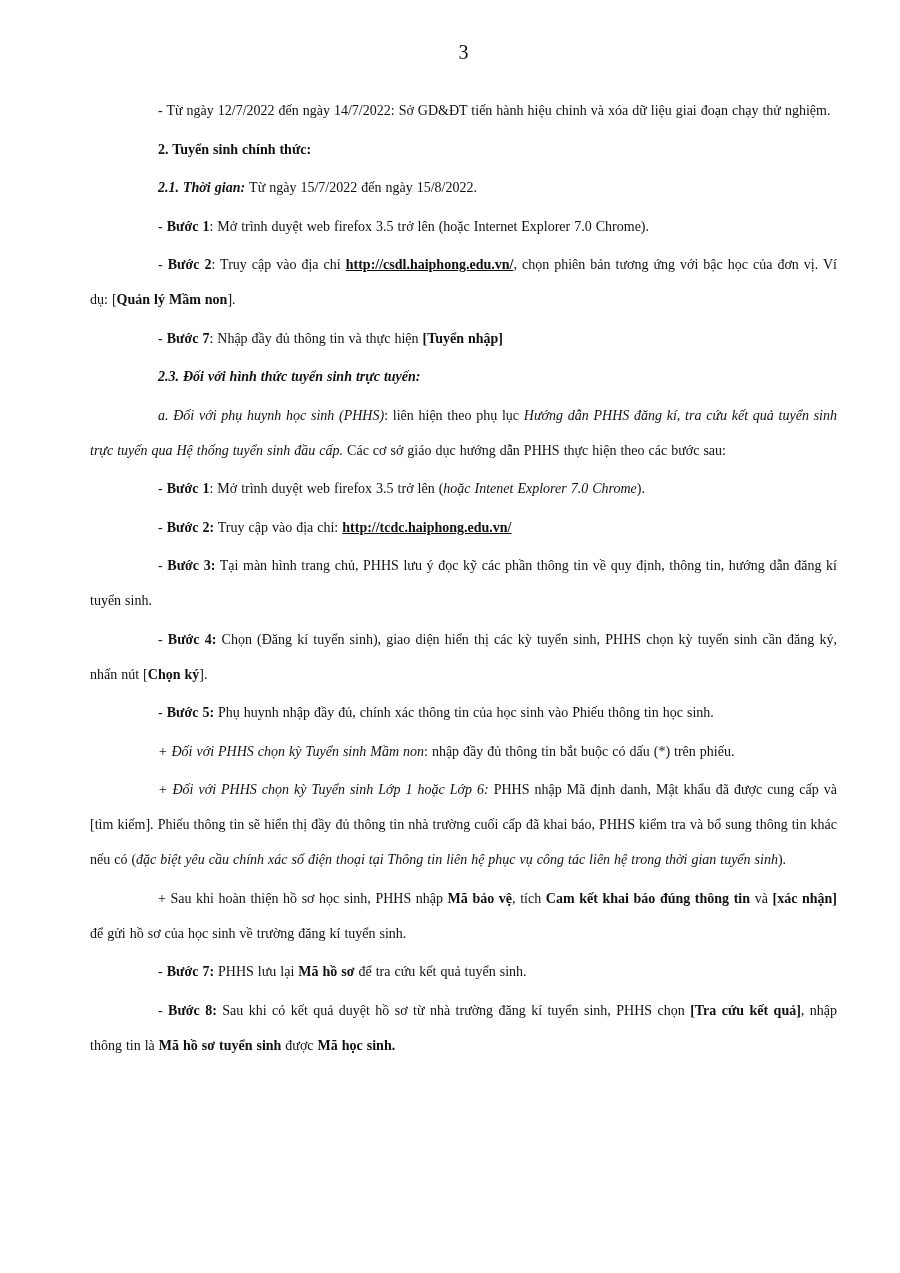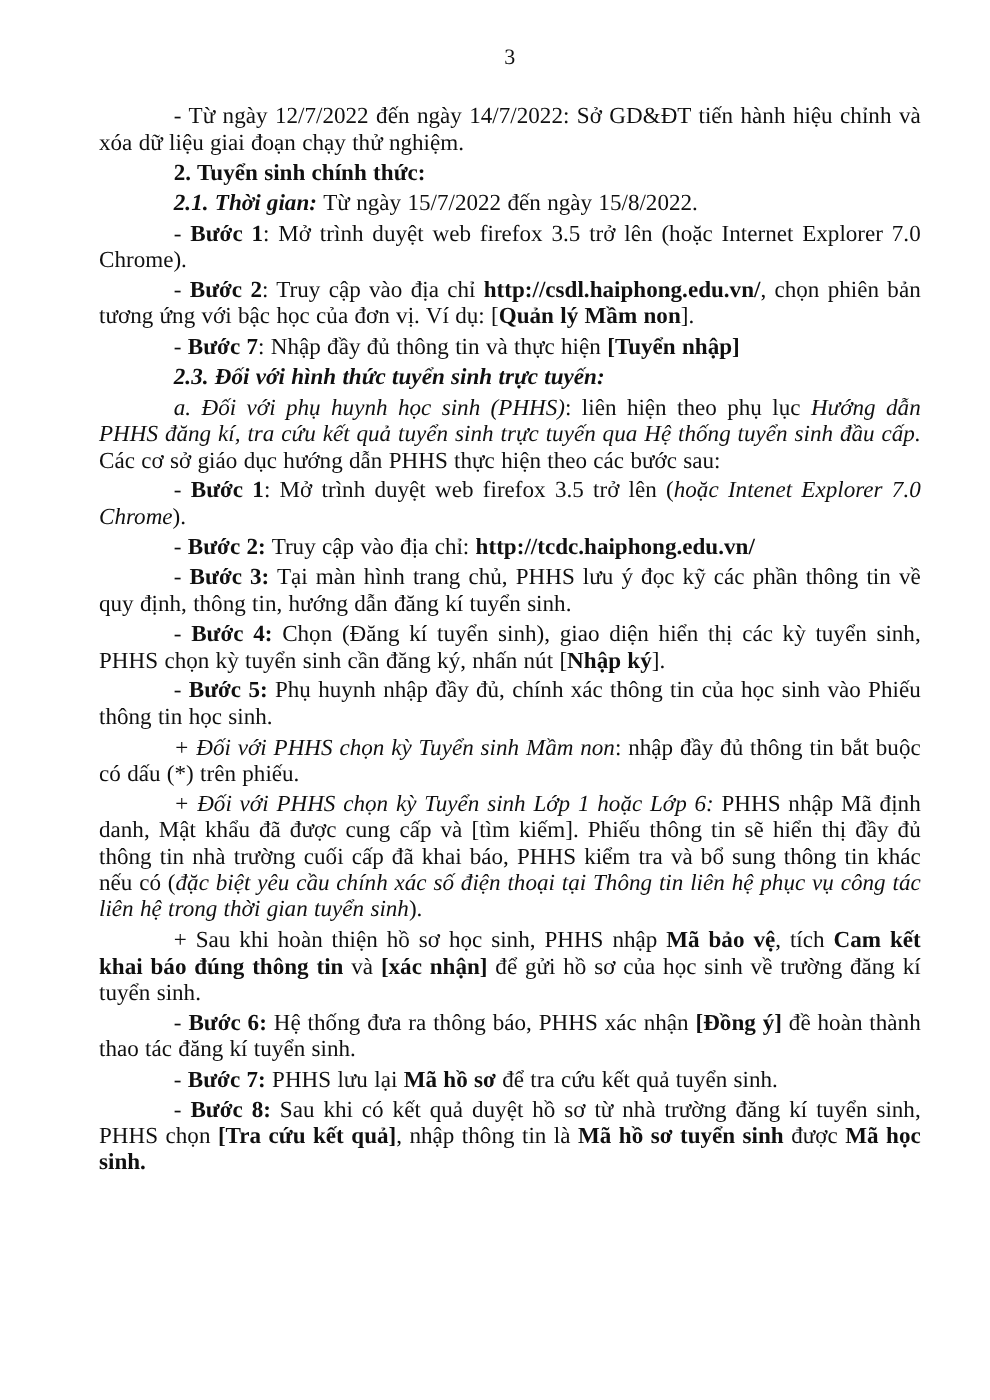--- a/index.html
+++ b/index.html
@@ -25,49 +25,48 @@
     text-align: center;
     font-size: 20px;
     line-height: 28px;
     margin-bottom: 27px;
   }
   .doc-body {
     width: 747px;
   }
   .para {
     margin: 0 0 3.5px 0;
-    font-size: 21px;
-    line-height: 24px;
+    font-size: 14px;
+    line-height: 35px;
     text-align: justify;
     text-indent: 68px;
     word-spacing: 0.5px;
   }
   .para .b { font-weight: bold; }
   .para .i { font-style: italic; }
-  .para .u { }
+  .para .u { text-decoration: underline; }
 </style>
 </head>
 <body>
 
 <div class="page">
   <div class="page-number">3</div>
   <div class="doc-body">
       <p class="para"><span>- Từ ngày 12/7/2022 đến ngày 14/7/2022: Sở GD&amp;ĐT tiến hành hiệu chỉnh và xóa dữ liệu giai đoạn chạy thử nghiệm.</span></p>
       <p class="para"><span class="b">2. Tuyển sinh chính thức:</span></p>
       <p class="para"><span class="b i">2.1. Thời gian: </span><span>Từ ngày 15/7/2022 đến ngày 15/8/2022.</span></p>
       <p class="para"><span>- </span><span class="b">Bước 1</span><span>: Mở trình duyệt web firefox 3.5 trở lên (hoặc Internet Explorer 7.0 Chrome).</span></p>
       <p class="para"><span>- </span><span class="b">Bước 2</span><span>: Truy cập vào địa chỉ </span><span class="b u">http://csdl.haiphong.edu.vn/</span><span>, chọn phiên bản tương ứng với bậc học của đơn vị. Ví dụ: [</span><span class="b">Quản lý Mầm non</span><span>].</span></p>
       <p class="para"><span>- </span><span class="b">Bước 7</span><span>: Nhập đầy đủ thông tin và thực hiện </span><span class="b">[Tuyển nhập]</span></p>
       <p class="para"><span class="b i">2.3. Đối với hình thức tuyển sinh trực tuyến:</span></p>
       <p class="para"><span class="i">a. Đối với phụ huynh học sinh (PHHS)</span><span>: liên hiện theo phụ lục </span><span class="i">Hướng dẫn PHHS đăng kí, tra cứu kết quả tuyển sinh trực tuyến qua Hệ thống tuyển sinh đầu cấp.</span><span> Các cơ sở giáo dục hướng dẫn PHHS thực hiện theo các bước sau:</span></p>
       <p class="para"><span>- </span><span class="b">Bước 1</span><span>: Mở trình duyệt web firefox 3.5 trở lên (</span><span class="i">hoặc Intenet Explorer 7.0 Chrome</span><span>).</span></p>
       <p class="para"><span>- </span><span class="b">Bước 2:</span><span> Truy cập vào địa chỉ: </span><span class="b u">http://tcdc.haiphong.edu.vn/</span></p>
       <p class="para"><span>- </span><span class="b">Bước 3:</span><span> Tại màn hình trang chủ, PHHS lưu ý đọc kỹ các phần thông tin về quy định, thông tin, hướng dẫn đăng kí tuyển sinh.</span></p>
-      <p class="para"><span>- </span><span class="b">Bước 4:</span><span> Chọn (Đăng kí tuyển sinh), giao diện hiển thị các kỳ tuyển sinh, PHHS chọn kỳ tuyển sinh cần đăng ký, nhấn nút [</span><span class="b">Nhập ký</span><span>].</span></p>
+      <p class="para"><span>- </span><span class="b">Bước 4:</span><span> Chọn (Đăng kí tuyển sinh), giao diện hiển thị các kỳ tuyển sinh, PHHS chọn kỳ tuyển sinh cần đăng ký, nhấn nút [</span><span class="b">Chọn ký</span><span>].</span></p>
       <p class="para"><span>- </span><span class="b">Bước 5:</span><span> Phụ huynh nhập đầy đủ, chính xác thông tin của học sinh vào Phiếu thông tin học sinh.</span></p>
       <p class="para"><span class="i">+ Đối với PHHS chọn kỳ Tuyển sinh Mầm non</span><span>: nhập đầy đủ thông tin bắt buộc có dấu (*) trên phiếu.</span></p>
       <p class="para"><span class="i">+ Đối với PHHS chọn kỳ Tuyển sinh Lớp 1 hoặc Lớp 6:</span><span> PHHS nhập Mã định danh, Mật khẩu đã được cung cấp và [tìm kiếm]. Phiếu thông tin sẽ hiển thị đầy đủ thông tin nhà trường cuối cấp đã khai báo, PHHS kiểm tra và bổ sung thông tin khác nếu có (</span><span class="i">đặc biệt yêu cầu chính xác số điện thoại tại Thông tin liên hệ phục vụ công tác liên hệ trong thời gian tuyển sinh</span><span>).</span></p>
       <p class="para"><span>+ Sau khi hoàn thiện hồ sơ học sinh, PHHS nhập </span><span class="b">Mã bảo vệ</span><span>, tích </span><span class="b">Cam kết khai báo đúng thông tin</span><span> và </span><span class="b">[xác nhận]</span><span> để gửi hồ sơ của học sinh về trường đăng kí tuyển sinh.</span></p>
-      <p class="para"><span>- </span><span class="b">Bước 6:</span><span> Hệ thống đưa ra thông báo, PHHS xác nhận </span><span class="b">[Đồng ý]</span><span> đề hoàn thành thao tác đăng kí tuyển sinh.</span></p>
       <p class="para"><span>- </span><span class="b">Bước 7:</span><span> PHHS lưu lại </span><span class="b">Mã hồ sơ</span><span> để tra cứu kết quả tuyển sinh.</span></p>
       <p class="para"><span>- </span><span class="b">Bước 8:</span><span> Sau khi có kết quả duyệt hồ sơ từ nhà trường đăng kí tuyển sinh, PHHS chọn </span><span class="b">[Tra cứu kết quả]</span><span>, nhập thông tin là </span><span class="b">Mã hồ sơ tuyển sinh</span><span> được </span><span class="b">Mã học sinh.</span></p>
     </div>
 </div>
 
 </body></html>

